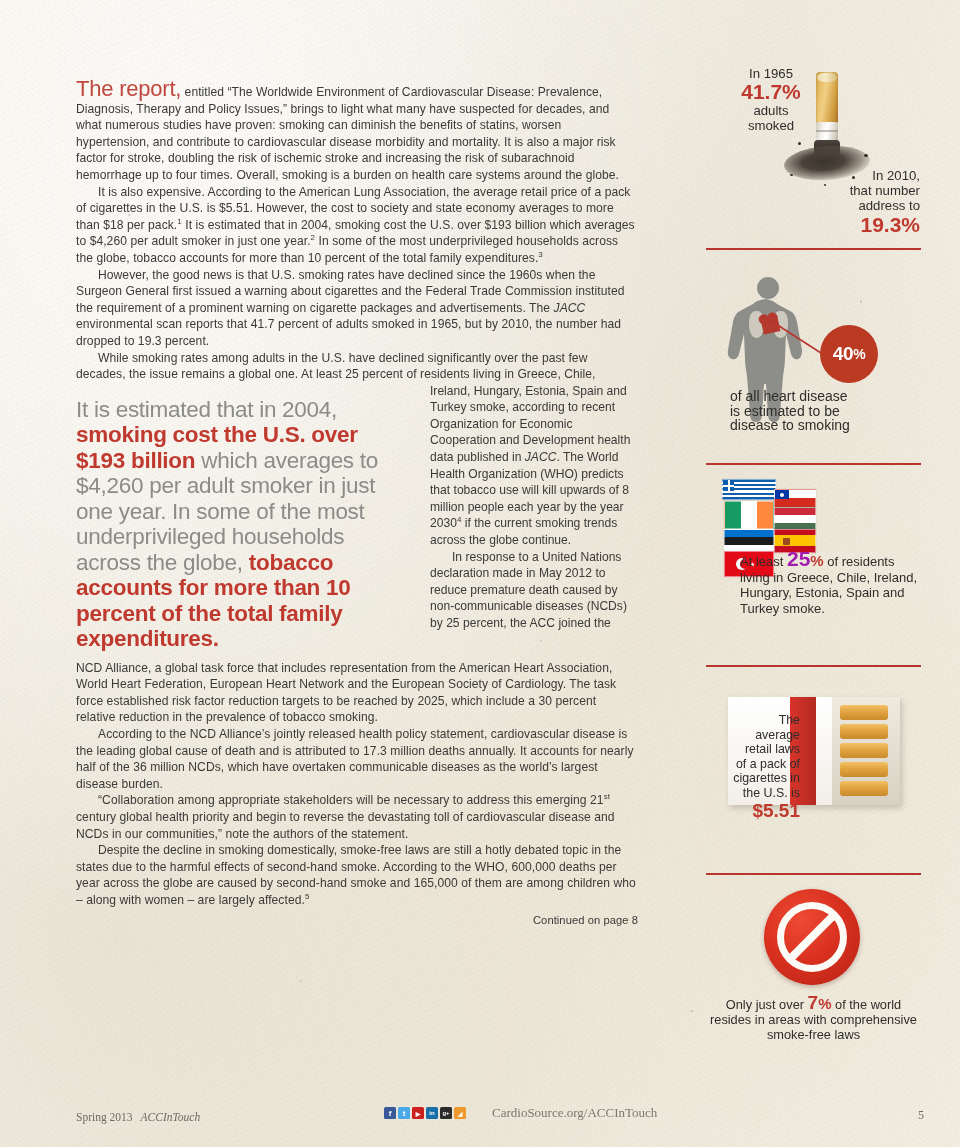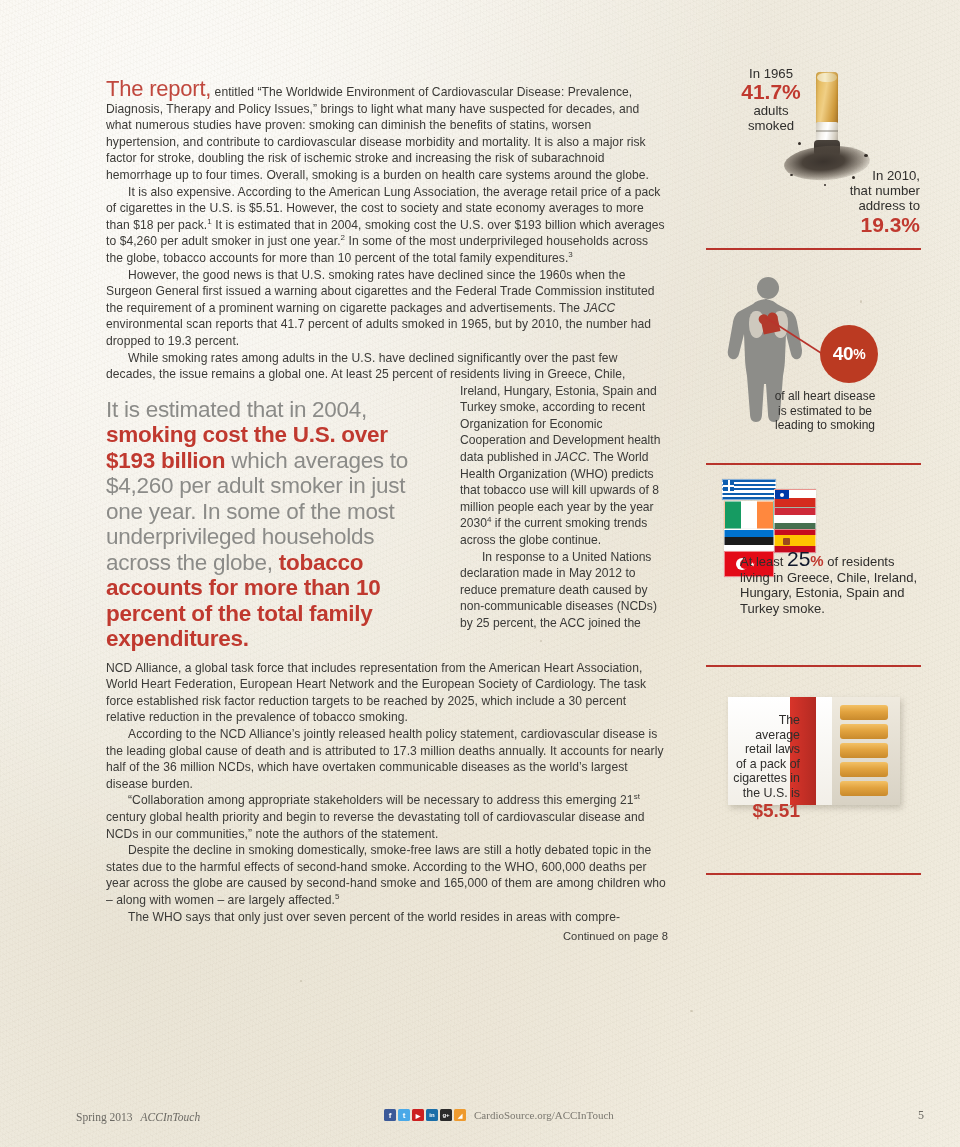--- a/index.html
+++ b/index.html
@@ -27,21 +27,21 @@
     background-image:
       repeating-linear-gradient(37deg, rgba(160,150,128,.045) 0 1px, rgba(0,0,0,0) 1px 4px),
       repeating-linear-gradient(-21deg, rgba(150,140,118,.035) 0 1px, rgba(0,0,0,0) 1px 6px),
       repeating-linear-gradient(92deg, rgba(170,160,138,.03) 0 1px, rgba(0,0,0,0) 1px 3px);
     opacity:.9;
   }
   .speck{position:absolute;border-radius:50%;background:rgba(150,138,112,.33);pointer-events:none;}
 
   
   .page{position:absolute;inset:0;}
-  .article{position:absolute;left:76px;top:78px;width:562px;margin-left:30px;}
+  .article{position:absolute;left:76px;top:78px;width:562px;}
   .sidebar{position:absolute;left:706px;top:50px;width:215px;}
 
   
   .body-col{
     font-size:12.1px;line-height:16.6px;
     color:#3b3a37;text-align:left;
     letter-spacing:.005em;
   }
   .body-col p{margin:0;text-indent:22px;}
   .body-col p.noind{text-indent:0;}
@@ -136,28 +136,28 @@
   .heart:before{left:-2px;top:-4px;}
   .heart:after{left:7px;top:-4px;}
   .lung{position:absolute;background:#d9d4c8;opacity:.85;border-radius:42% 42% 48% 48%;}
   .circle40{
     position:absolute;left:114px;top:62px;width:58px;height:58px;border-radius:50%;
     background:#bb3a22;color:#fff;
     display:flex;align-items:center;justify-content:center;
     font-size:19px;font-weight:700;letter-spacing:-.02em;
   }
   .circle40 small{font-size:14px;font-weight:700;}
-  .p2 .cap{position:absolute;left:24px;top:126px;width:190px;text-align:center;font-size:12px;line-height:14.6px;}
+  .p2 .cap{position:absolute;left:24px;top:126px;width:190px;font-size:14px;line-height:14.6px;}
 
   
   .p3{height:200px;}
   .flags{position:absolute;left:16px;top:14px;width:92px;height:90px;}
   .flag{position:absolute;border:.5px solid rgba(255,255,255,.5);box-shadow:0 0 1px rgba(0,0,0,.2);}
   .p3 .cap{position:absolute;left:34px;top:86px;width:182px;font-size:13px;line-height:15.6px;}
-  .p3 .n25{font-size:21px;font-weight:400;color:#0f172a;}
+  .p3 .n25{font-size:21px;font-weight:700;color:#a21caf;}
 
   
   .p4{height:206px;}
   .pack{position:absolute;left:22px;top:30px;width:172px;height:108px;
     box-shadow:2px 3px 6px rgba(80,70,55,.25);}
   .pack .white{position:absolute;left:0;top:0;width:104px;height:108px;
     background:linear-gradient(180deg,#ffffff,#f2efe8);}
   .pack .redband{position:absolute;left:62px;top:0;width:26px;height:108px;
     background:linear-gradient(90deg,#d8342a,#b32a22);}
   .pack .inner{position:absolute;left:104px;top:0;width:68px;height:108px;
@@ -182,21 +182,21 @@
   .p5 .n7{font-size:19px;font-weight:700;color:#c0392f;}
 
   
   .footer{position:absolute;left:0;right:0;bottom:0;height:60px;}
   .f-left{position:absolute;left:76px;bottom:24px;font-size:11.5px;color:#6c6a64;
     font-family:"Liberation Serif",serif;}
   .f-left i{font-style:italic;margin-left:8px;}
   .f-center{position:absolute;left:384px;bottom:26px;display:flex;align-items:center;gap:2px;}
   .sico{width:12px;height:12px;border-radius:1.5px;display:flex;align-items:center;justify-content:center;
     color:#fff;font-size:8px;font-weight:700;font-family:"Liberation Sans",sans-serif;}
-  .f-url{margin-left:6px;font-size:11px;color:#7a776f;font-family:"Liberation Serif",serif;}
+  .f-url{margin-left:24px;font-size:13px;color:#7a776f;font-family:"Liberation Serif",serif;}
   .f-page{position:absolute;right:36px;bottom:24px;font-size:12px;color:#6c6a64;
     font-family:"Liberation Serif",serif;}
 </style>
 </head>
 <body>
 
 <div class="paper"></div>
 <div class="speck" style="left:128px;top:214px;width:3px;height:2px;"></div>
 <div class="speck" style="left:540px;top:640px;width:2px;height:2px;"></div>
 <div class="speck" style="left:860px;top:300px;width:2px;height:3px;"></div>
@@ -222,21 +222,20 @@
         <p class="ind">In response to a United Nations declaration made in May 2012 to reduce premature death caused by non-communicable diseases (NCDs) by 25 percent, the ACC joined the</p>
       </div>
       <div style="clear:both"></div>
     </div>
 
     <div class="body-col">
       <p class="noind">NCD Alliance, a global task force that includes representation from the American Heart Association, World Heart Federation, European Heart Network and the European Society of Cardiology. The task force established risk factor reduction targets to be reached by 2025, which include a 30 percent relative reduction in the prevalence of tobacco smoking.</p>
       <p>According to the NCD Alliance’s jointly released health policy statement, cardiovascular disease is the leading global cause of death and is attributed to 17.3 million deaths annually. It accounts for nearly half of the 36 million NCDs, which have overtaken communicable diseases as the world’s largest disease burden.</p>
       <p><span>“Collaboration among appropriate stakeholders will be necessary to address this emerging 21</span><sup>st</sup><span> century global health priority and begin to reverse the devastating toll of cardiovascular disease and NCDs in our communities,” note the authors of the statement.</span></p>
       <p><span>Despite the decline in smoking domestically, smoke-free laws are still a hotly debated topic in the states due to the harmful effects of second-hand smoke. According to the WHO, 600,000 deaths per year across the globe are caused by second-hand smoke and 165,000 of them are among children who – along with women – are largely affected.</span><sup>5</sup></p>
-      <p>The WHO says that only just over seven percent of the world resides in areas with compre-</p>
       <div class="cont">Continued on page 8</div>
     </div>
   </div>
 
   <div class="sidebar">
 
     <div class="panel p1">
       <div class="cig">
         <div class="filter"></div>
         <div class="paperw"></div>
@@ -280,21 +279,21 @@
       <svg style="position:absolute;left:55px;top:48px;width:100px;height:48px;overflow:visible;">
         <path d="M4 6 L60 42" stroke="#b8342c" stroke-width="1.6" fill="none"></path>
       </svg>
       <div class="circle40">
           <span>40</span>
           <small>%</small>
         </div>
       <div class="cap s-text">
         <span>of all heart disease</span><br>
         <span>is estimated to be</span><br>
-        <span>leading to smoking</span>
+        <span>disease to smoking</span>
       </div>
     </div>
     <div class="rule"></div>
 
     <div class="panel p3">
       <div class="flags">
 
         <div class="flag" style="left:0;top:0;width:52px;height:19px;background:
              repeating-linear-gradient(180deg,#0d5eaf 0 2.1px,#ffffff 2.1px 4.2px);">
           <div style="position:absolute;left:0;top:0;width:11px;height:11px;background:#0d5eaf;"></div>
@@ -344,20 +343,27 @@
           <span>retail laws</span><br>
           <span>of a pack of</span><br>
           <span>cigarettes in</span><br>
           <span>the U.S. is</span>
           <span class="price">$5.51</span>
         </div>
       </div>
     </div>
     <div class="rule"></div>
 
+    <div class="panel p5">
+      <div class="nosmoke">
+        <div class="ring"></div>
+        <div class="bar"></div>
+      </div>
+      <div class="cap s-text"><span>Only just over </span><span class="n7">7</span><b class="big-red" style="font-size:15px;">%</b><span> of the world resides in areas with comprehensive smoke-free laws</span></div>
+    </div>
   </div>
 
   <div class="footer">
     <div class="f-left"><span>Spring 2013</span><i>ACCInTouch</i></div>
     <div class="f-center">
       <span class="sico" style="background:#3b5998;">f</span>
       <span class="sico" style="background:#4aa9e8;">t</span>
       <span class="sico" style="background:#cc2020;font-size:6px;">▶</span>
       <span class="sico" style="background:#1a6ea8;font-size:6px;">in</span>
       <span class="sico" style="background:#2b2b2b;font-size:6px;">g+</span>

